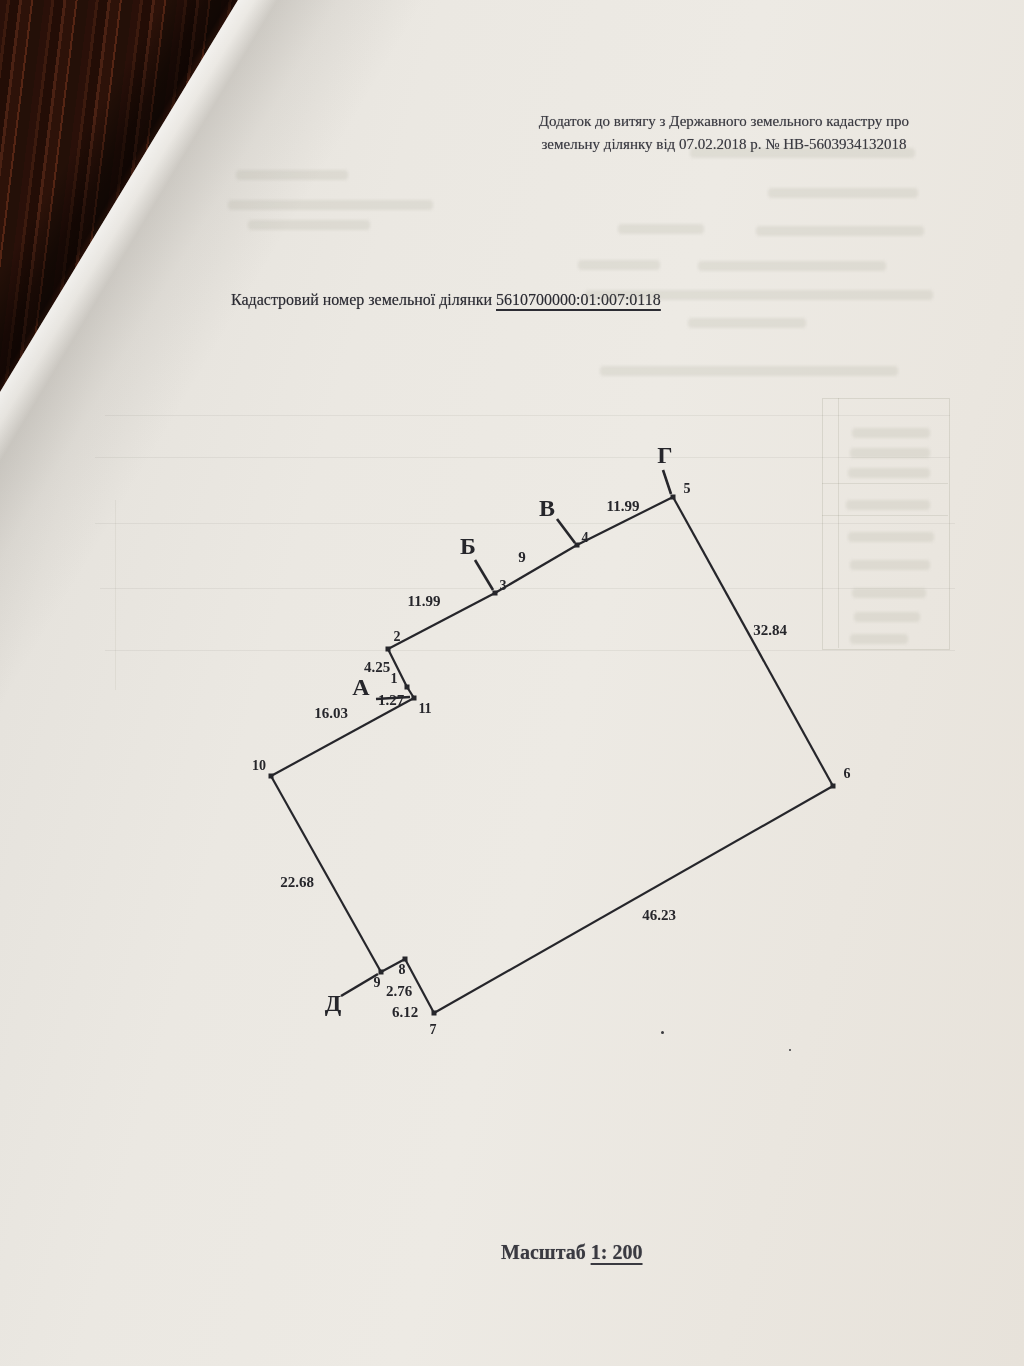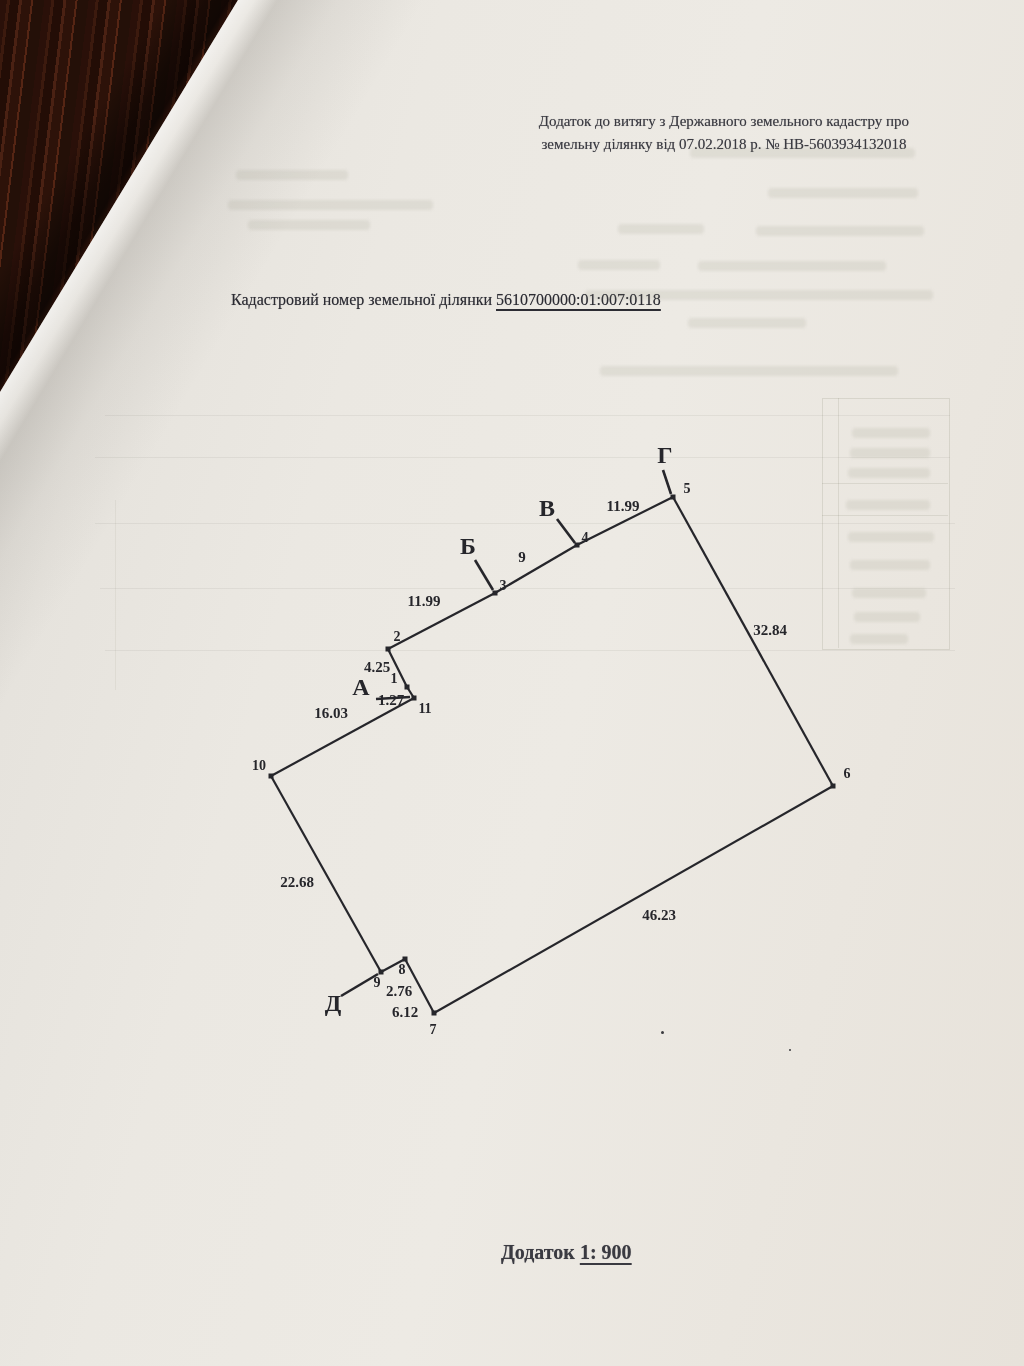--- a/index.html
+++ b/index.html
@@ -150,18 +150,18 @@
       <text x="402" y="974" class="pt">8</text>
       <rect x="378.5" y="969.5" width="5" height="5" fill="#26262b"></rect>
       <text x="377" y="987" class="pt">9</text>
       <rect x="268.5" y="773.5" width="5" height="5" fill="#26262b"></rect>
       <text x="259" y="770" class="pt">10</text>
       <rect x="411.5" y="695.5" width="5" height="5" fill="#26262b"></rect>
       <text x="425" y="713" class="pt">11</text>
     </svg>
 
   <div class="txt scale">
-    <span>Додаток</span>
+    <span>Масштаб</span>
     <span> </span>
-    <span class="u">1: 900</span>
+    <span class="u">1: 200</span>
   </div>
 
 </div>
 
 </body></html>

